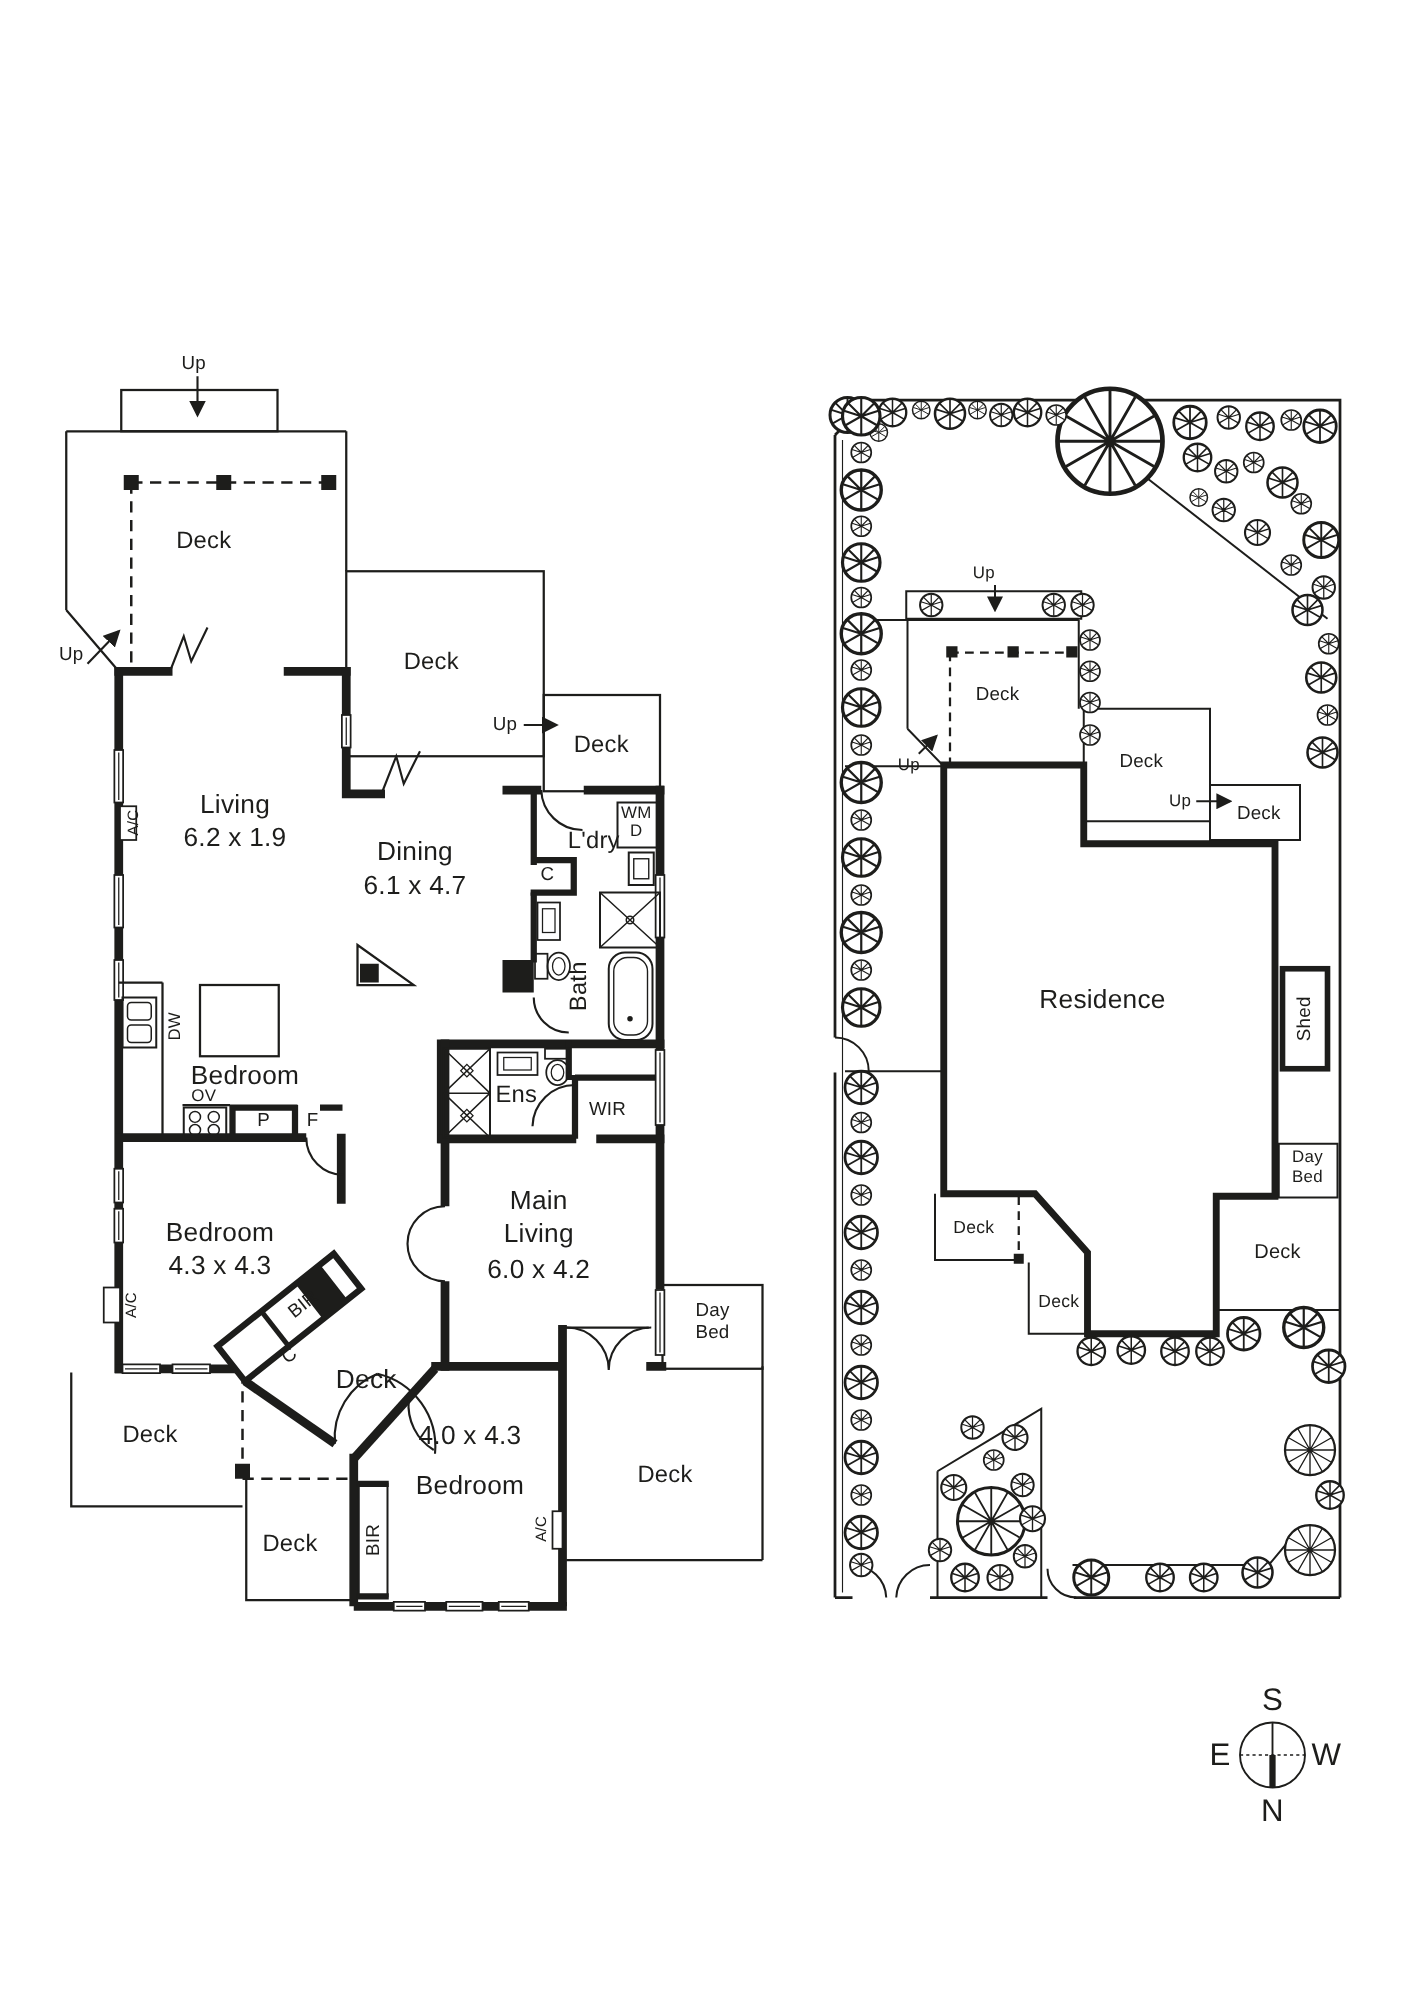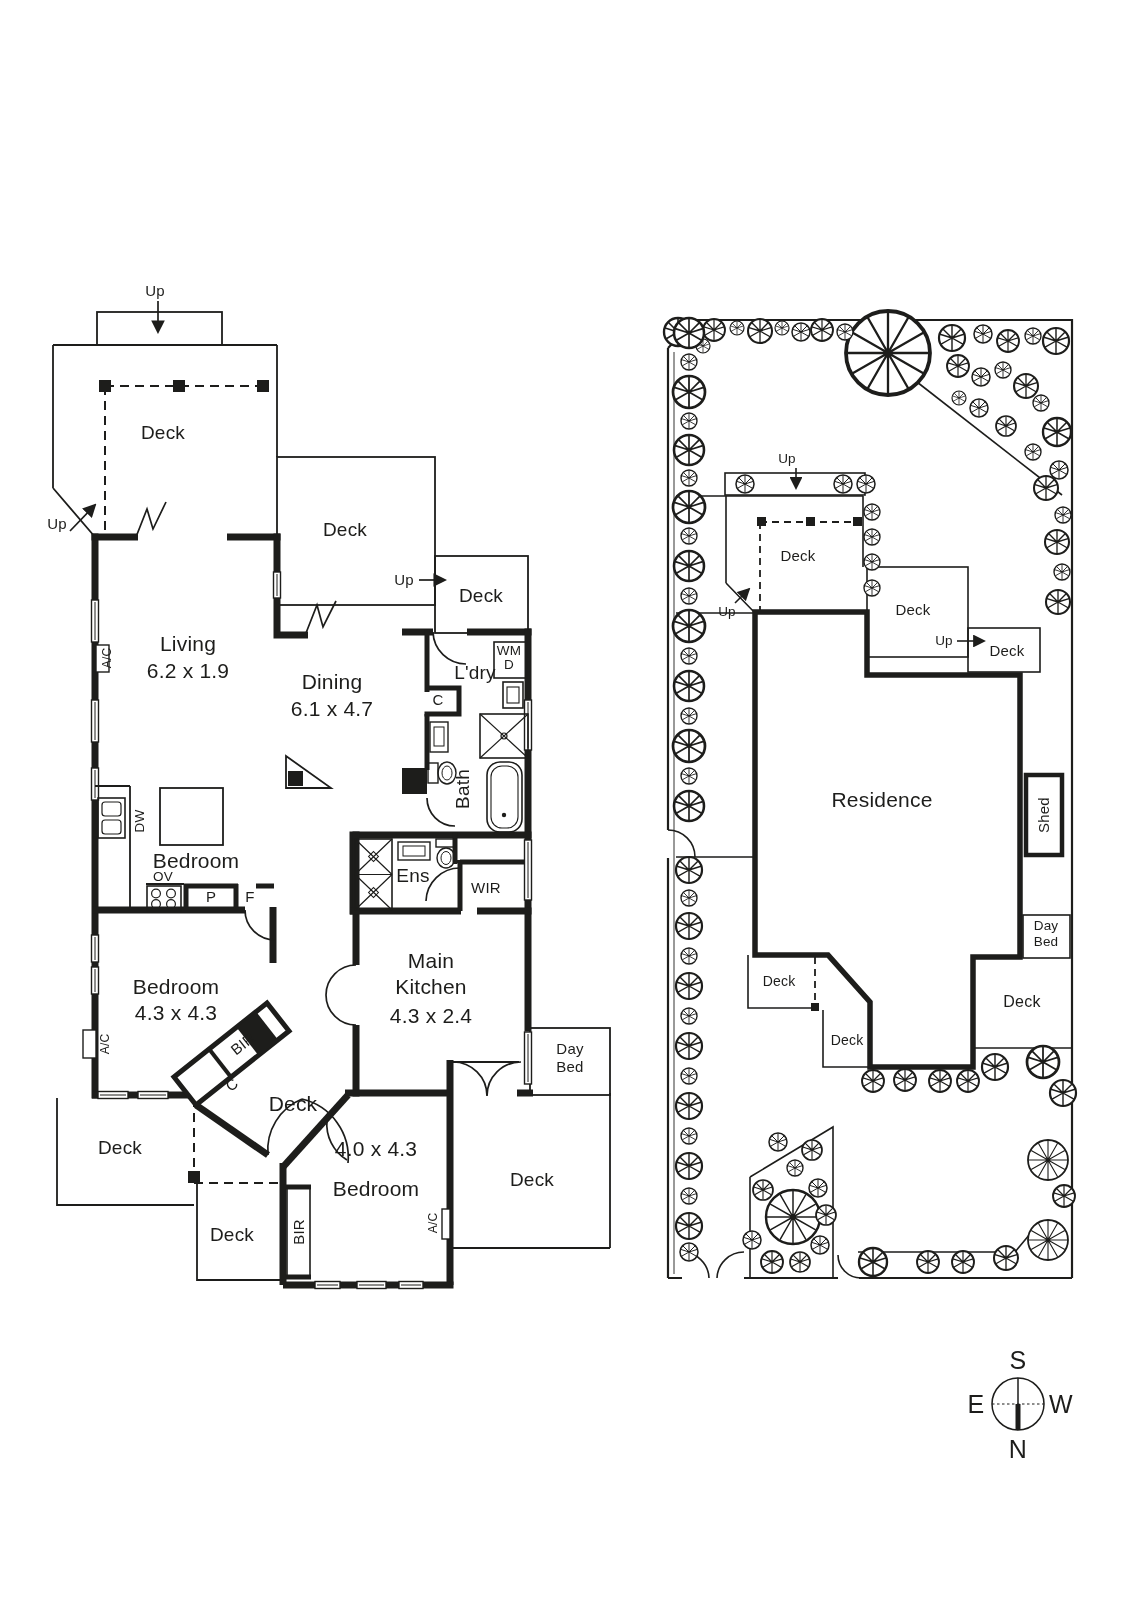--- a/index.html
+++ b/index.html
@@ -381,22 +381,22 @@
   <div class="lbl s15" style="left:211px;top:897px">P</div>
   <div class="lbl s15" style="left:250px;top:897px">F</div>
   <div class="lbl s12 r90" style="left:107px;top:658px">A/C</div>
   <div class="lbl s12 r90" style="left:105px;top:1044px">A/C</div>
   <div class="lbl s21" style="left:176px;top:987px">Bedroom</div>
   <div class="lbl s21" style="left:176px;top:1013px">4.3 x 4.3</div>
   <div class="lbl s15 r38" style="left:243px;top:1044px">BIR</div>
   <div class="lbl s15 r38" style="left:232px;top:1085px">C</div>
   <div class="lbl s21" style="left:293px;top:1104px">Deck</div>
   <div class="lbl s21" style="left:431px;top:974px">Main
-Kitchen</div>
-  <div class="lbl s21" style="left:431px;top:1016px">4.3 x 2.4</div>
+Living</div>
+  <div class="lbl s21" style="left:431px;top:1016px">6.0 x 4.2</div>
   <div class="lbl s15" style="left:570px;top:1058px">Day
 Bed</div>
   <div class="lbl s21" style="left:376px;top:1189px">Bedroom</div>
   <div class="lbl s21" style="left:376px;top:1149px">4.0 x 4.3</div>
   <div class="lbl s15 r90" style="left:299px;top:1232px">BIR</div>
   <div class="lbl s12 r90" style="left:433px;top:1223px">A/C</div>
   <div class="lbl s19" style="left:120px;top:1148px">Deck</div>
   <div class="lbl s19" style="left:232px;top:1235px">Deck</div>
   <div class="lbl s19" style="left:532px;top:1180px">Deck</div>
 

